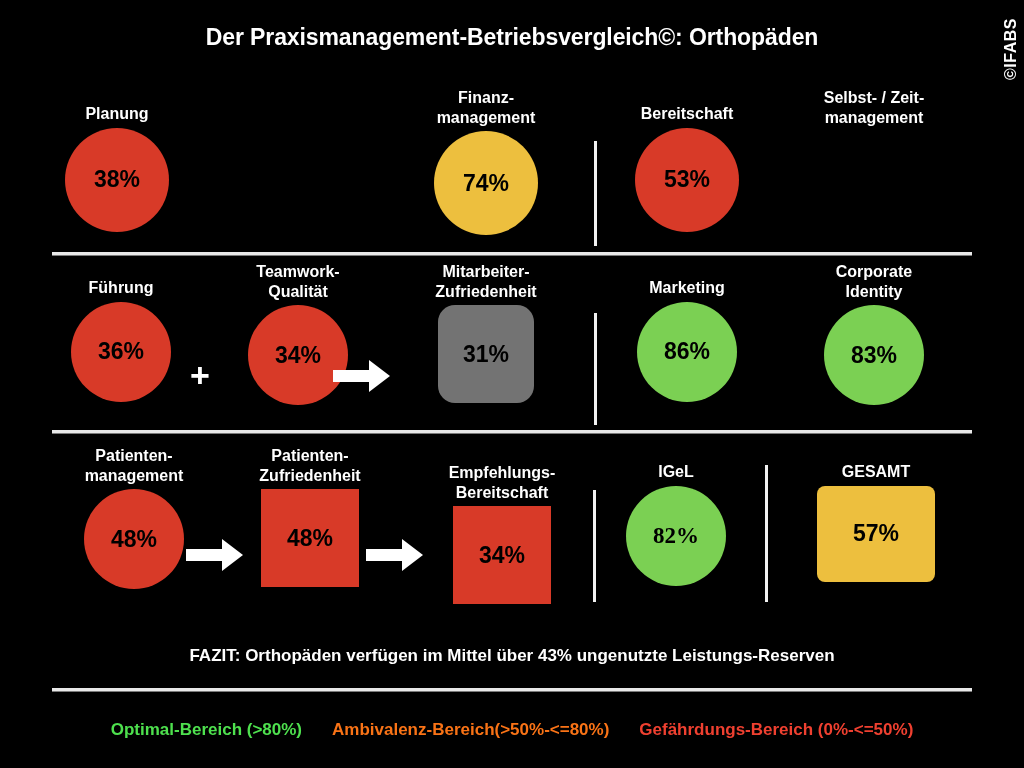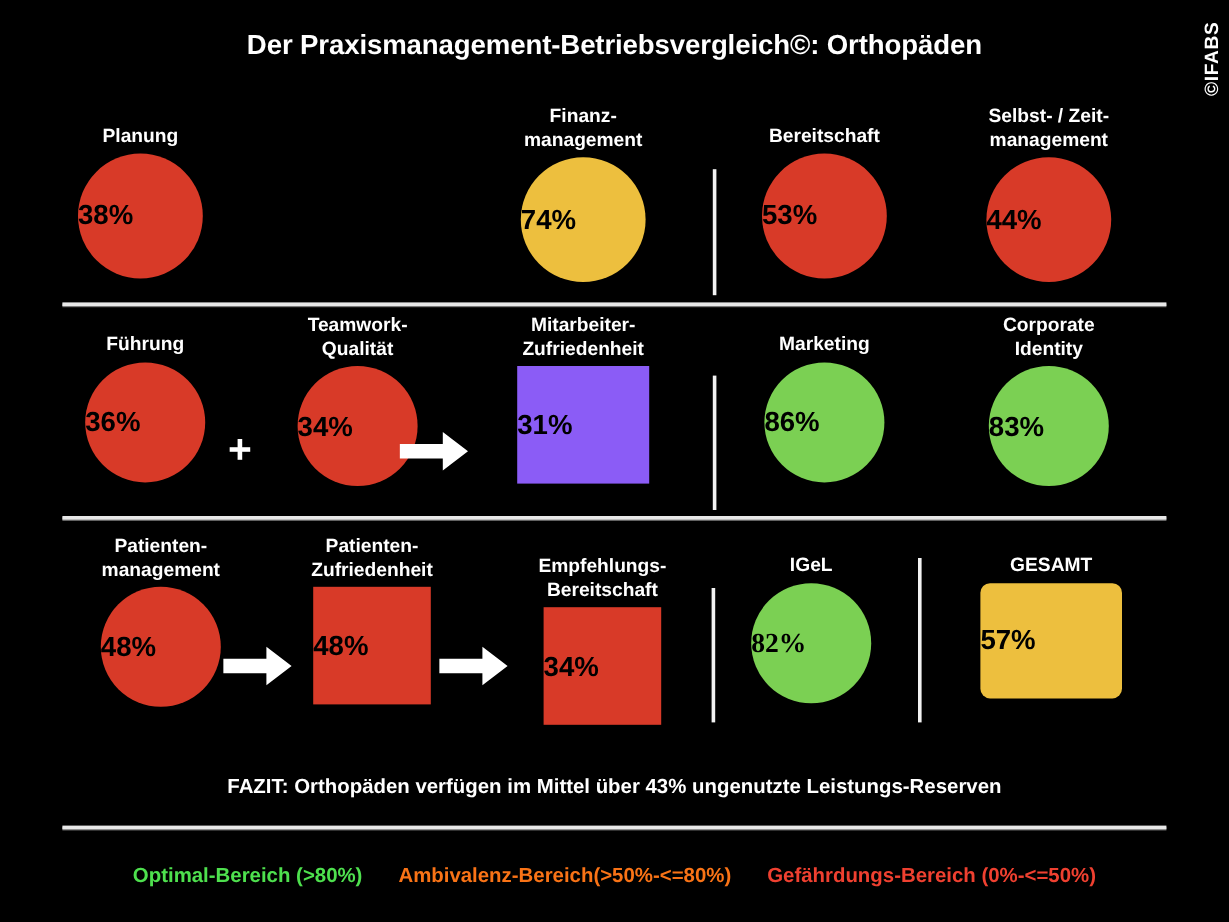--- a/index.html
+++ b/index.html
@@ -86,21 +86,21 @@
     font-weight: bold;
     line-height: 1.22;
     white-space: pre-line;
     color: #ffffff;
     margin-bottom: 4px;
   }
   .shape {
     margin: 0 auto;
     display: flex;
     align-items: center;
-    justify-content: flex-start;
+    justify-content: center;
     color: #000000;
     font-weight: bold;
     font-size: 23px;
   }
   .shape.circle { border-radius: 50%; }
   .shape.square { border-radius: 0; }
   .shape.round { border-radius: 8px; }
 
   
   .arrow {
@@ -179,23 +179,20 @@
   <div class="cell" style="left:608px; top:104px; width:158px;">
     <div class="cap">Bereitschaft</div>
     <div class="shape circle" style="width:104px;height:104px;background:#d83a28;">
       <span>53%</span>
     </div>
   </div>
 
   <div class="cell" style="left:786px; top:88px; width:176px;">
     <div class="cap">Selbst- / Zeit-
 management</div>
-    <div class="shape circle" style="width:104px;height:104px;background:#d83a28;">
-      <span>44%</span>
-    </div>
   </div>
 
   <div class="hrule r1"></div>
 
   <div class="cell" style="left:42px; top:278px; width:158px;">
     <div class="cap">Führung</div>
     <div class="shape circle" style="width:100px;height:100px;background:#d83a28;">
       <span>36%</span>
     </div>
   </div>
@@ -212,21 +209,21 @@
 
   <div class="arrow" style="left:333px; top:359px;">
     <svg width="58" height="34" viewBox="0 0 58 34" aria-hidden="true">
       <polygon points="0,11 36,11 36,1 57,17 36,33 36,23 0,23" fill="#ffffff"></polygon>
     </svg>
   </div>
 
   <div class="cell" style="left:398px; top:262px; width:176px;">
     <div class="cap">Mitarbeiter-
 Zufriedenheit</div>
-    <div class="shape square" style="width:110px;height:98px;background:#8b5cf6;">
+    <div class="shape square" style="width:96px;height:98px;background:#737373;border-radius:17px;">
       <span>31%</span>
     </div>
   </div>
 
   <div class="vrule" style="left:594px; top:313px; width:3px; height:112px;"></div>
 
   <div class="cell" style="left:608px; top:278px; width:158px;">
     <div class="cap">Marketing</div>
     <div class="shape circle" style="width:100px;height:100px;background:#7bd053;">
       <span>86%</span>

